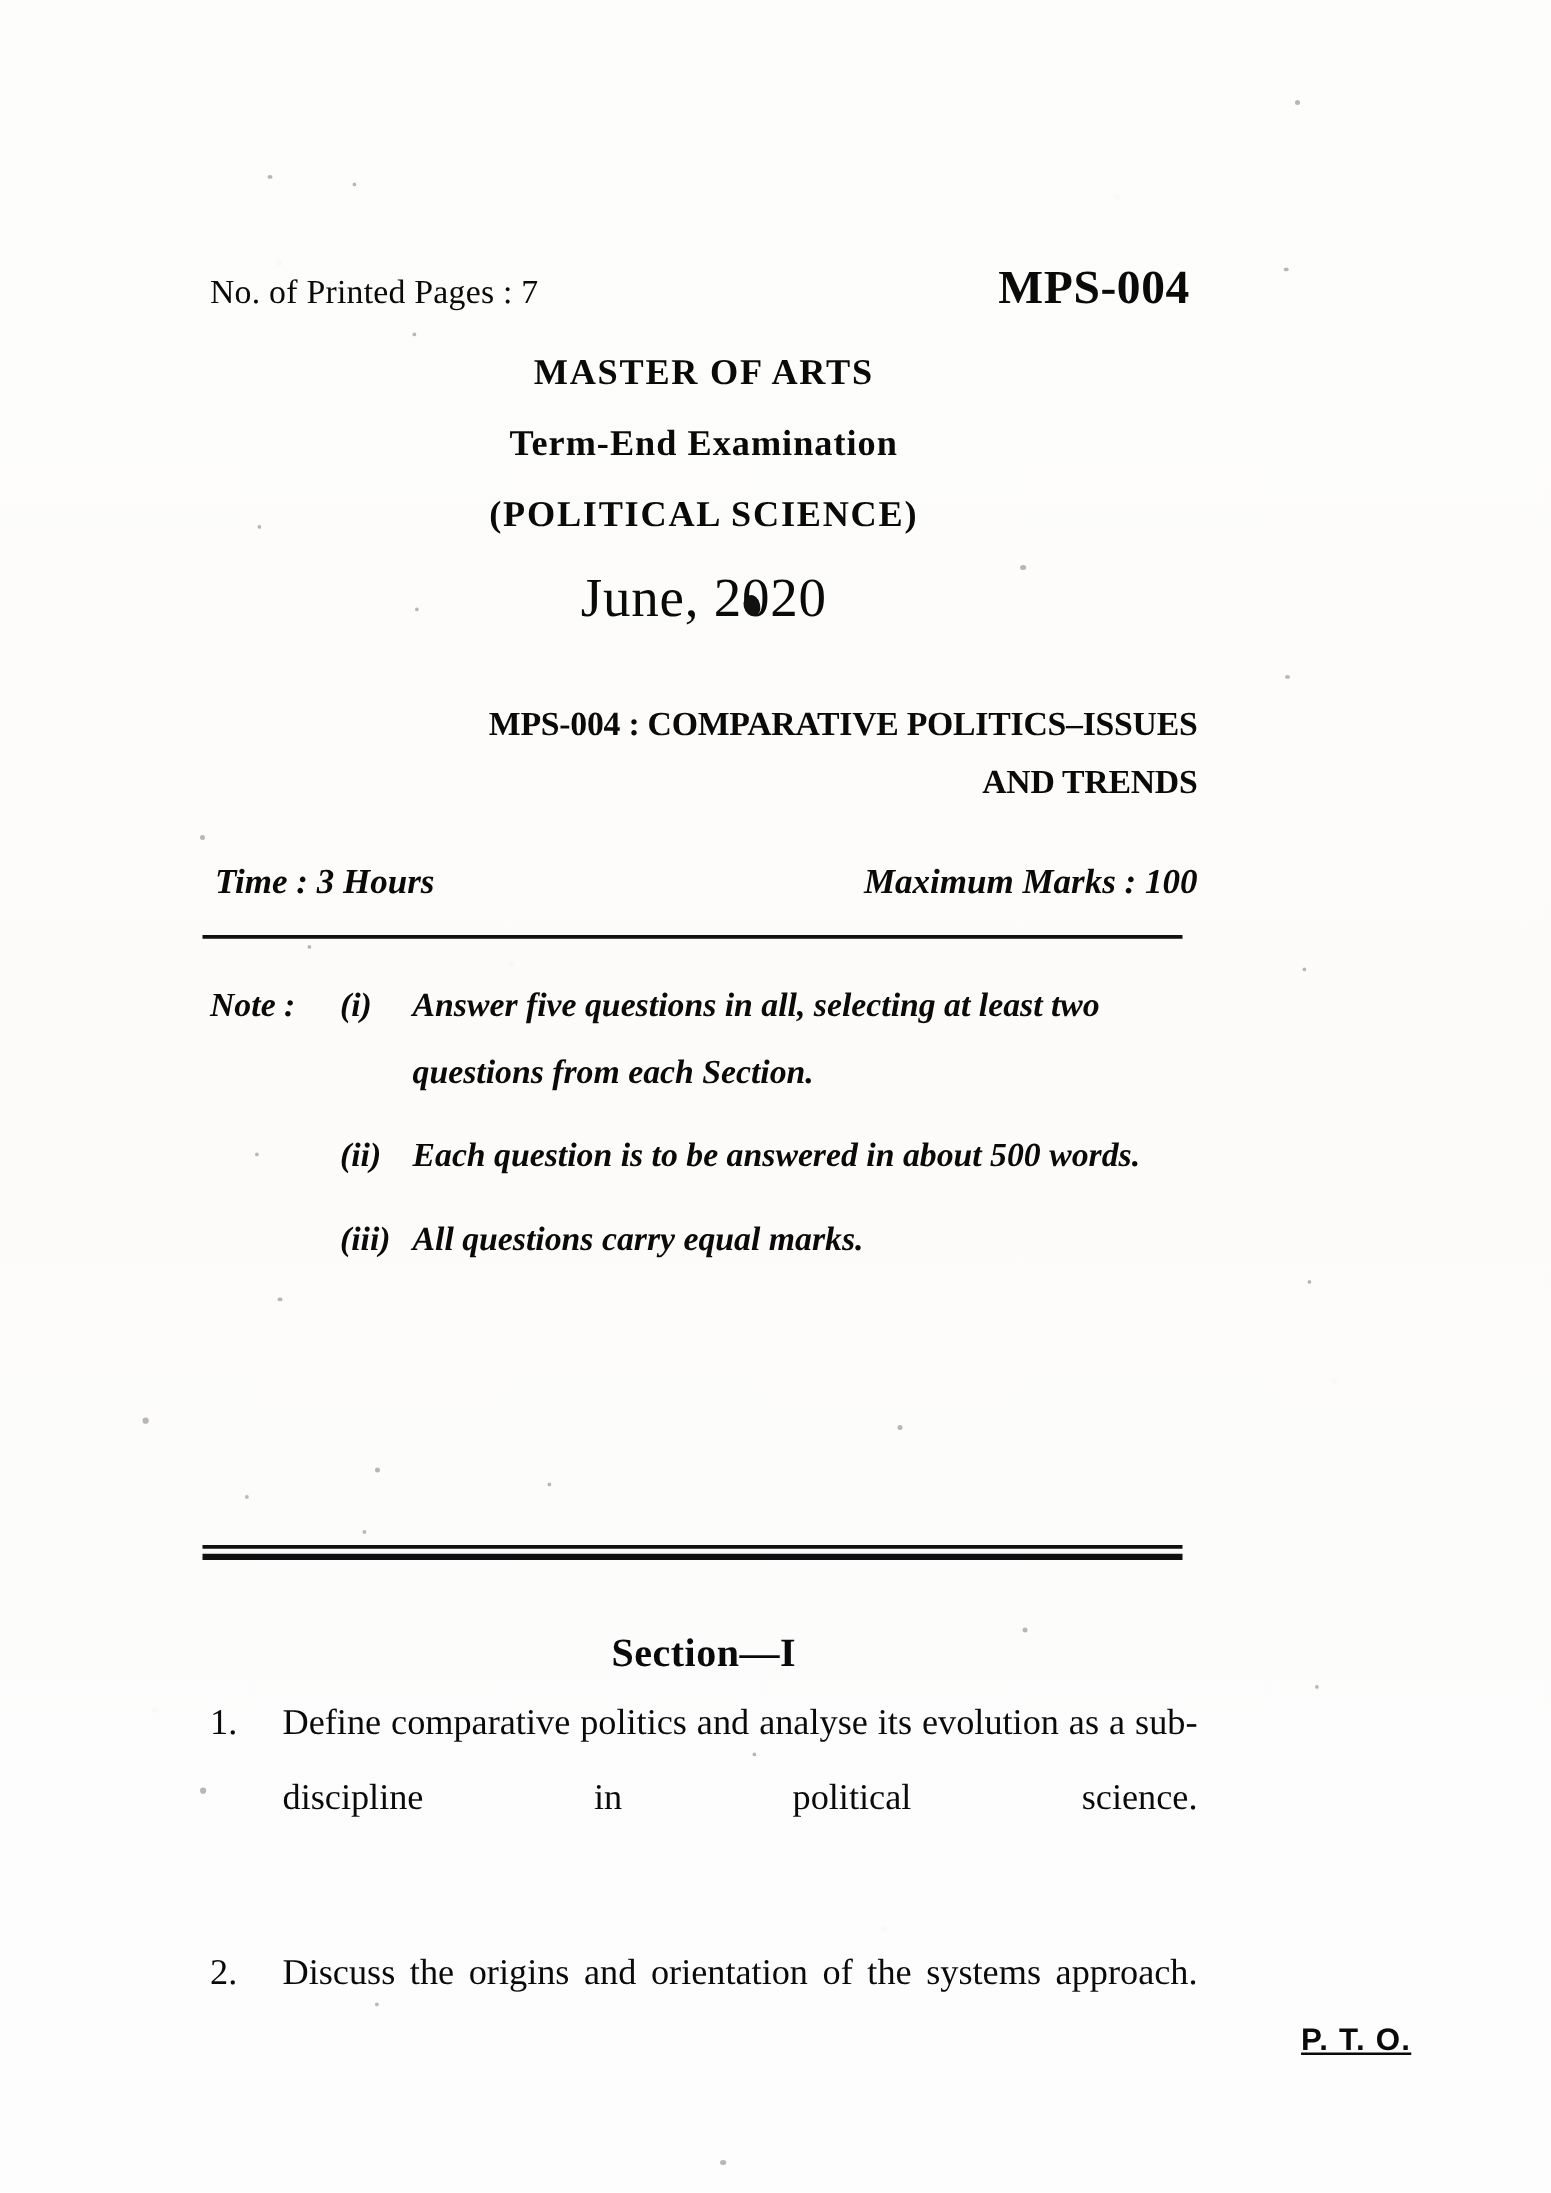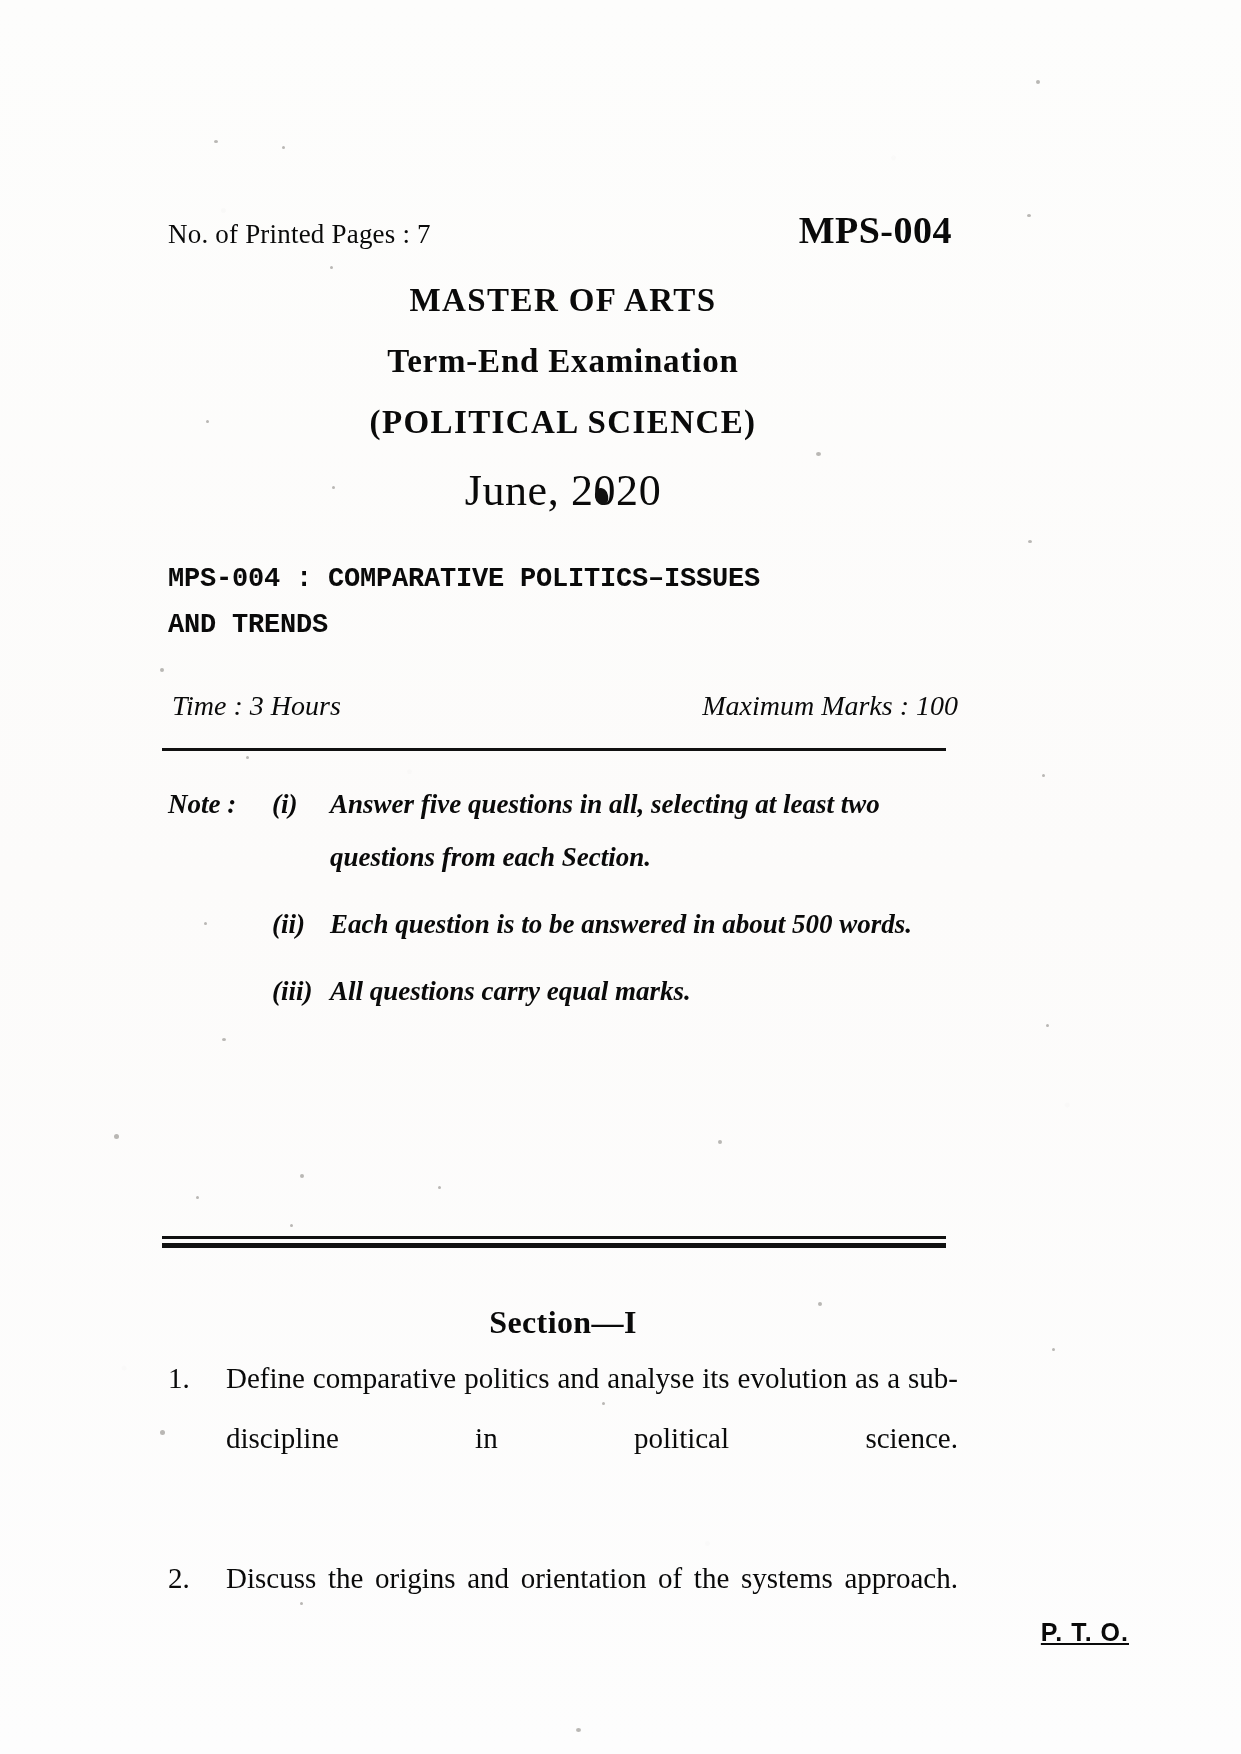--- a/index.html
+++ b/index.html
@@ -69,21 +69,21 @@
 
   
   .title-block {
     position: absolute;
     left: 168px;
     top: 282px;
     width: 790px;
     text-align: center;
   }
   .t-line {
-    font-size: 33px;
+    font-size: 29px;
     font-weight: bold;
     letter-spacing: .8px;
     margin-bottom: 24px;
   }
   .t-line.cap {
     letter-spacing: 1.4px;
   }
   .t-date {
     font-size: 44px;
     font-weight: normal;
@@ -102,38 +102,38 @@
     background: #111;
     border-radius: 50% 50% 45% 55%;
     transform: rotate(-12deg);
   }
 
   .subject {
     position: absolute;
     left: 168px;
     top: 556px;
     width: 790px;
-    text-align: left;
-    font-family: Liberation Mono, monospace;
+    text-align: right;
+    font-family: Liberation Serif, serif;
     font-weight: bold;
     font-size: 27px;
     letter-spacing: -0.2px;
     line-height: 46px;
   }
 
   
   .marks-row {
     position: absolute;
     left: 172px;
     top: 690px;
     width: 786px;
     display: flex;
     justify-content: space-between;
     font-style: italic;
-    font-weight: normal;
+    font-weight: bold;
     font-size: 28px;
   }
   .rule-single {
     position: absolute;
     left: 162px;
     top: 748px;
     width: 784px;
     height: 3px;
     background: #111;
   }

